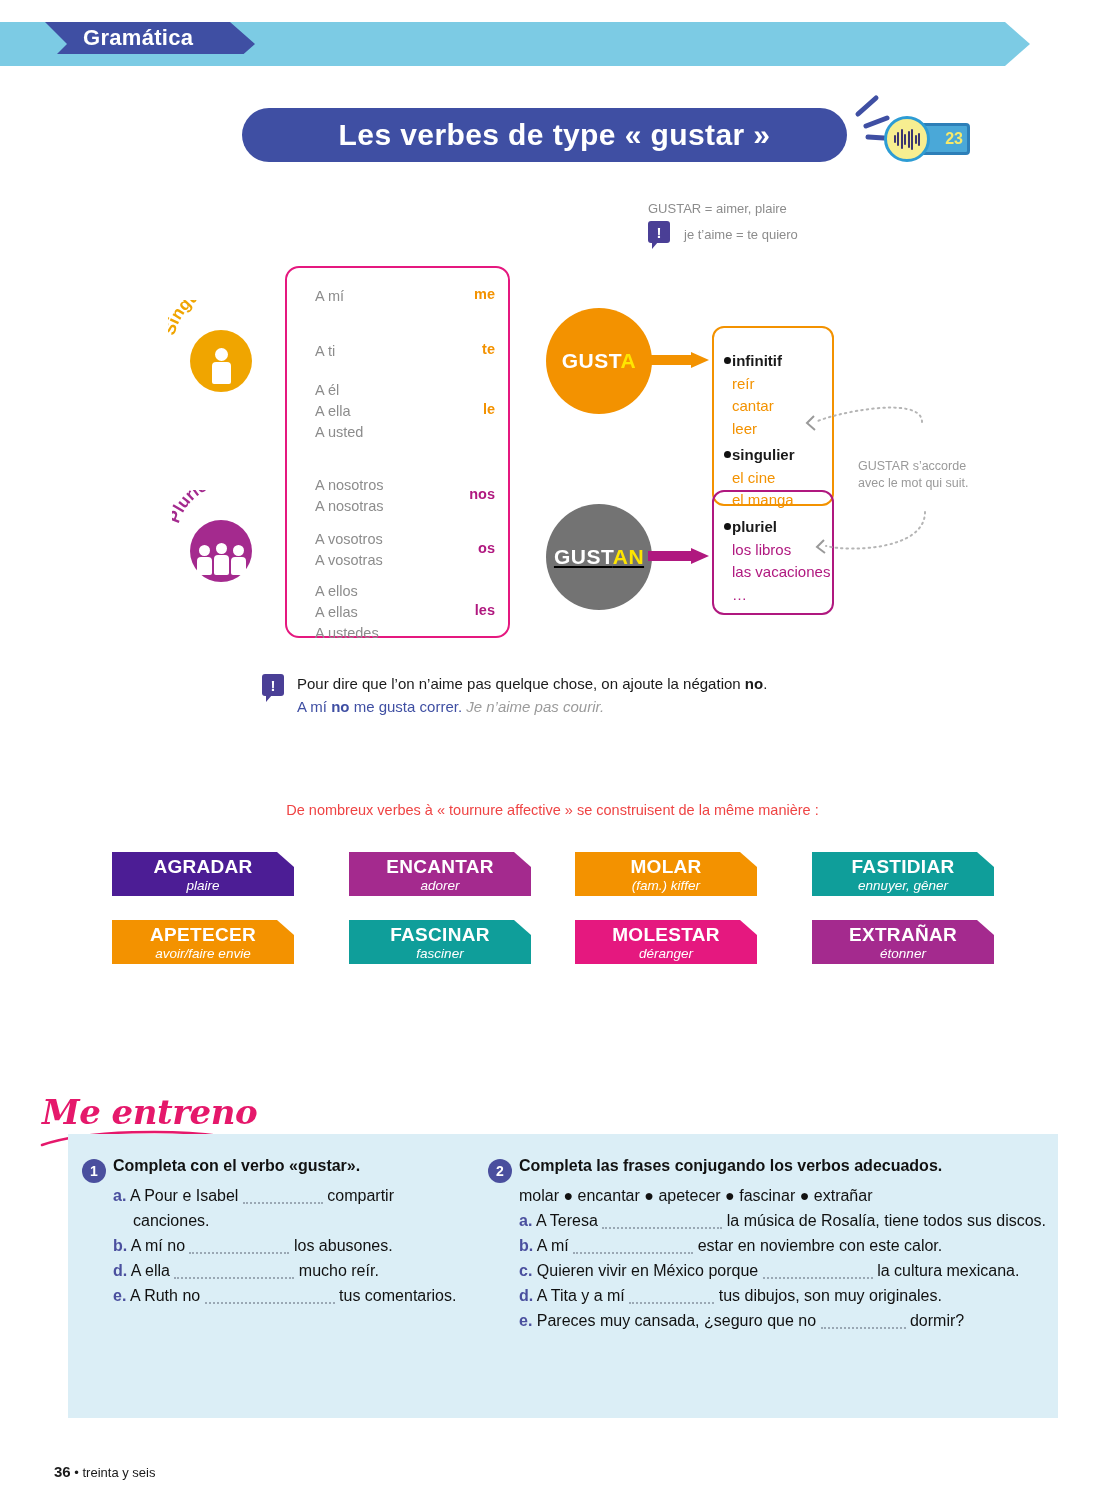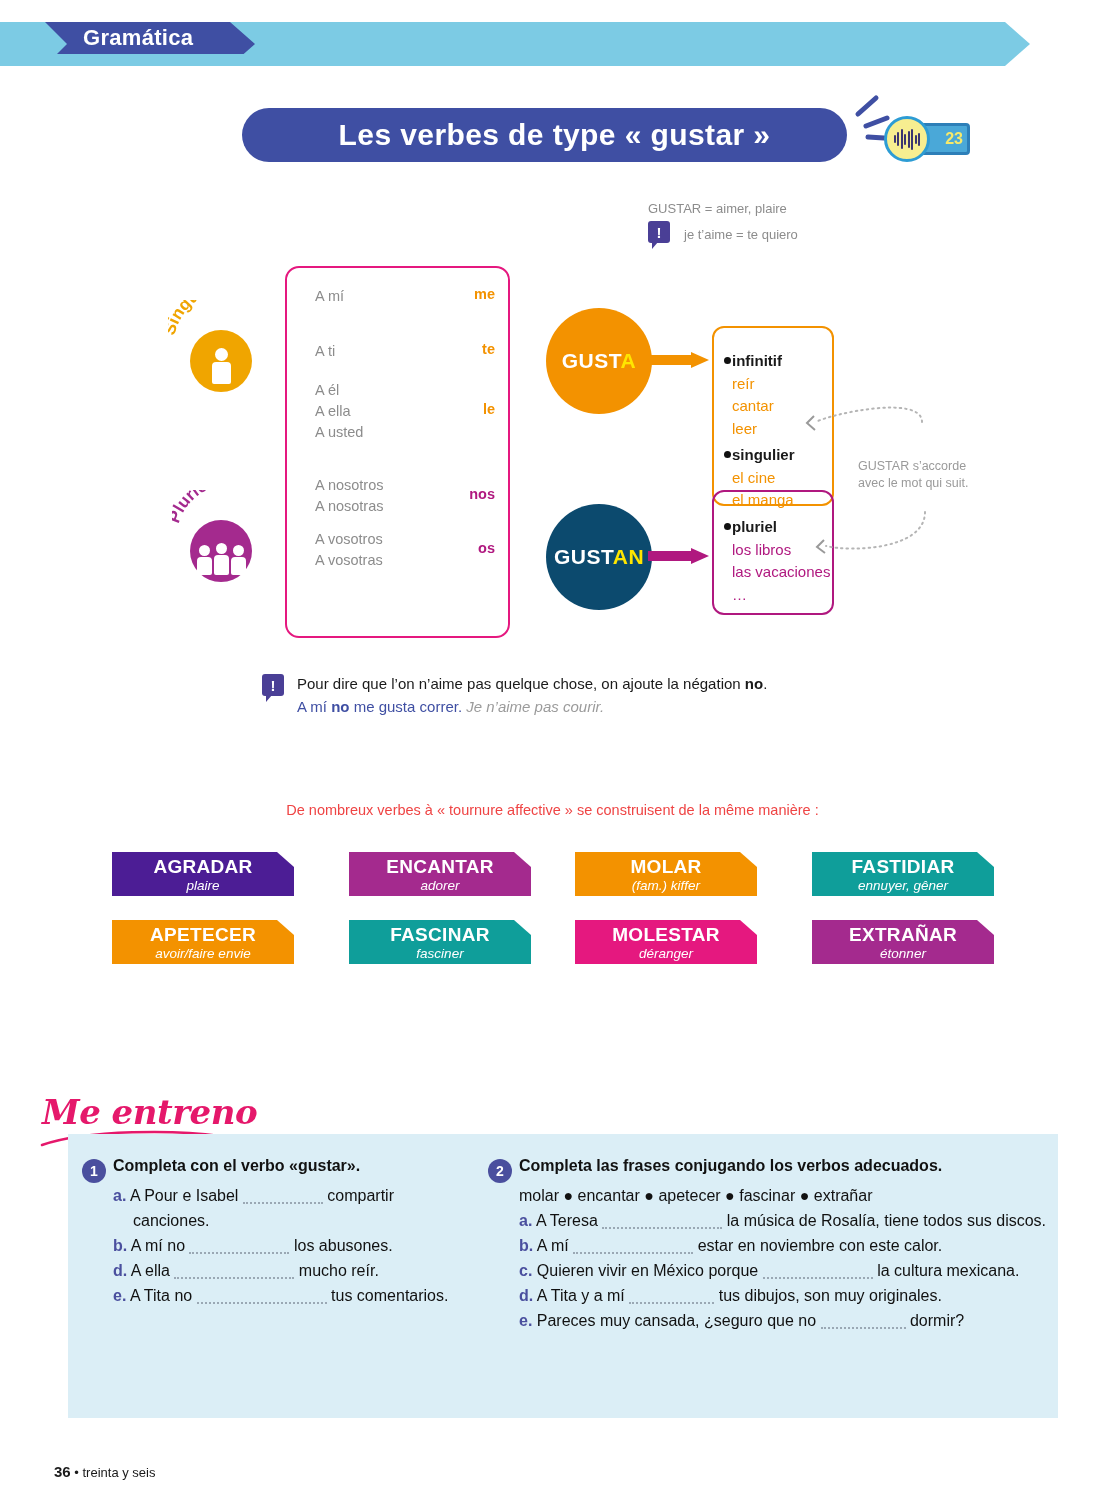--- a/index.html
+++ b/index.html
@@ -172,20 +172,28 @@
     </div>
     <div class="pron-right m" style="margin-top:11px">nos</div>
   </div>
   <div class="pron-row" style="top:261px">
     <div class="pron-left">
       <div>A vosotros</div>
       <div>A vosotras</div>
     </div>
     <div class="pron-right m" style="margin-top:11px">os</div>
   </div>
+  <div class="pron-row" style="top:313px">
+    <div class="pron-left">
+      <div>A ellos</div>
+      <div>A ellas</div>
+      <div>A ustedes</div>
+    </div>
+    <div class="pron-right m" style="margin-top:21px">les</div>
+  </div>
 </div>
 
 <svg width="120" height="40" style="position:absolute;left:168px;top:300px;">
   <path id="arcS" d="M6,38 A58,58 0 0 1 104,6" fill="none"></path>
   <text font-size="17" font-weight="bold" fill="#f0a500" font-family="Liberation Sans, sans-serif">
     <textPath href="#arcS" startOffset="2"><tspan>Singulier</tspan></textPath>
   </text>
 </svg>
 <div class="circ sing-circ">
   <div style="margin-bottom:8px">
@@ -233,21 +241,21 @@
     <div class="g-item" style="color:#f39200">leer</div>
   </div>
   <div style="position:relative;margin:4px 0 0 18px">
     <div class="g-dot"></div>
     <div class="g-item g-head">singulier</div>
     <div class="g-item" style="color:#f39200">el cine</div>
     <div class="g-item" style="color:#f39200">el manga</div>
   </div>
 </div>
 
-<div class="g-circle" style="left:546px;top:504px;width:106px;height:106px;background:#0c4a6e;">
+<div class="g-circle" style="left:546px;top:504px;width:106px;height:106px;background:#737373;text-decoration:underline;">
   <span><span>GUST</span><em>AN</em></span>
 </div>
 <div class="g-arrow" style="left:648px;top:548px;width:60px;">
   <div class="shaft" style="background:#b0187f;width:44px"></div>
   <div class="head" style="border-left:18px solid #b0187f"></div>
 </div>
 <div class="g-box" style="left:712px;top:490px;width:122px;height:125px;border:2px solid #b0187f;">
   <div style="position:relative;margin:24px 0 0 18px">
     <div class="g-dot"></div>
     <div class="g-item g-head">pluriel</div>
@@ -323,21 +331,21 @@
   <div class="ex-head">
     <span class="badge">1</span><span>Completa con el verbo «gustar».</span>
   </div>
   <div class="q"><b>a.</b>
     <span>A Pour e Isabel </span><span class="blank" style="width:80px"></span><span> compartir canciones.</span></div>
   <div class="q"><b>b.</b>
     <span>A mí no </span><span class="blank" style="width:100px"></span><span> los abusones.</span></div>
   <div class="q"><b>d.</b>
     <span>A ella </span><span class="blank" style="width:120px"></span><span> mucho reír.</span></div>
   <div class="q"><b>e.</b>
-    <span>A Tita no </span><span class="blank" style="width:130px"></span><span> tus comentarios.</span></div>
+    <span>A Ruth no </span><span class="blank" style="width:130px"></span><span> tus comentarios.</span></div>
 </div>
 
 <div class="ex-col" style="left:488px;width:560px">
   <div class="ex-head">
     <span class="badge">2</span><span>Completa las frases conjugando los verbos adecuados.</span>
   </div>
   <div class="hint">molar ● encantar ● apetecer ● fascinar ● extrañar</div>
   <div class="q"><b>a.</b>
     <span>A Teresa </span><span class="blank" style="width:120px"></span><span> la música de Rosalía, tiene todos sus discos.</span></div>
   <div class="q"><b>b.</b>

